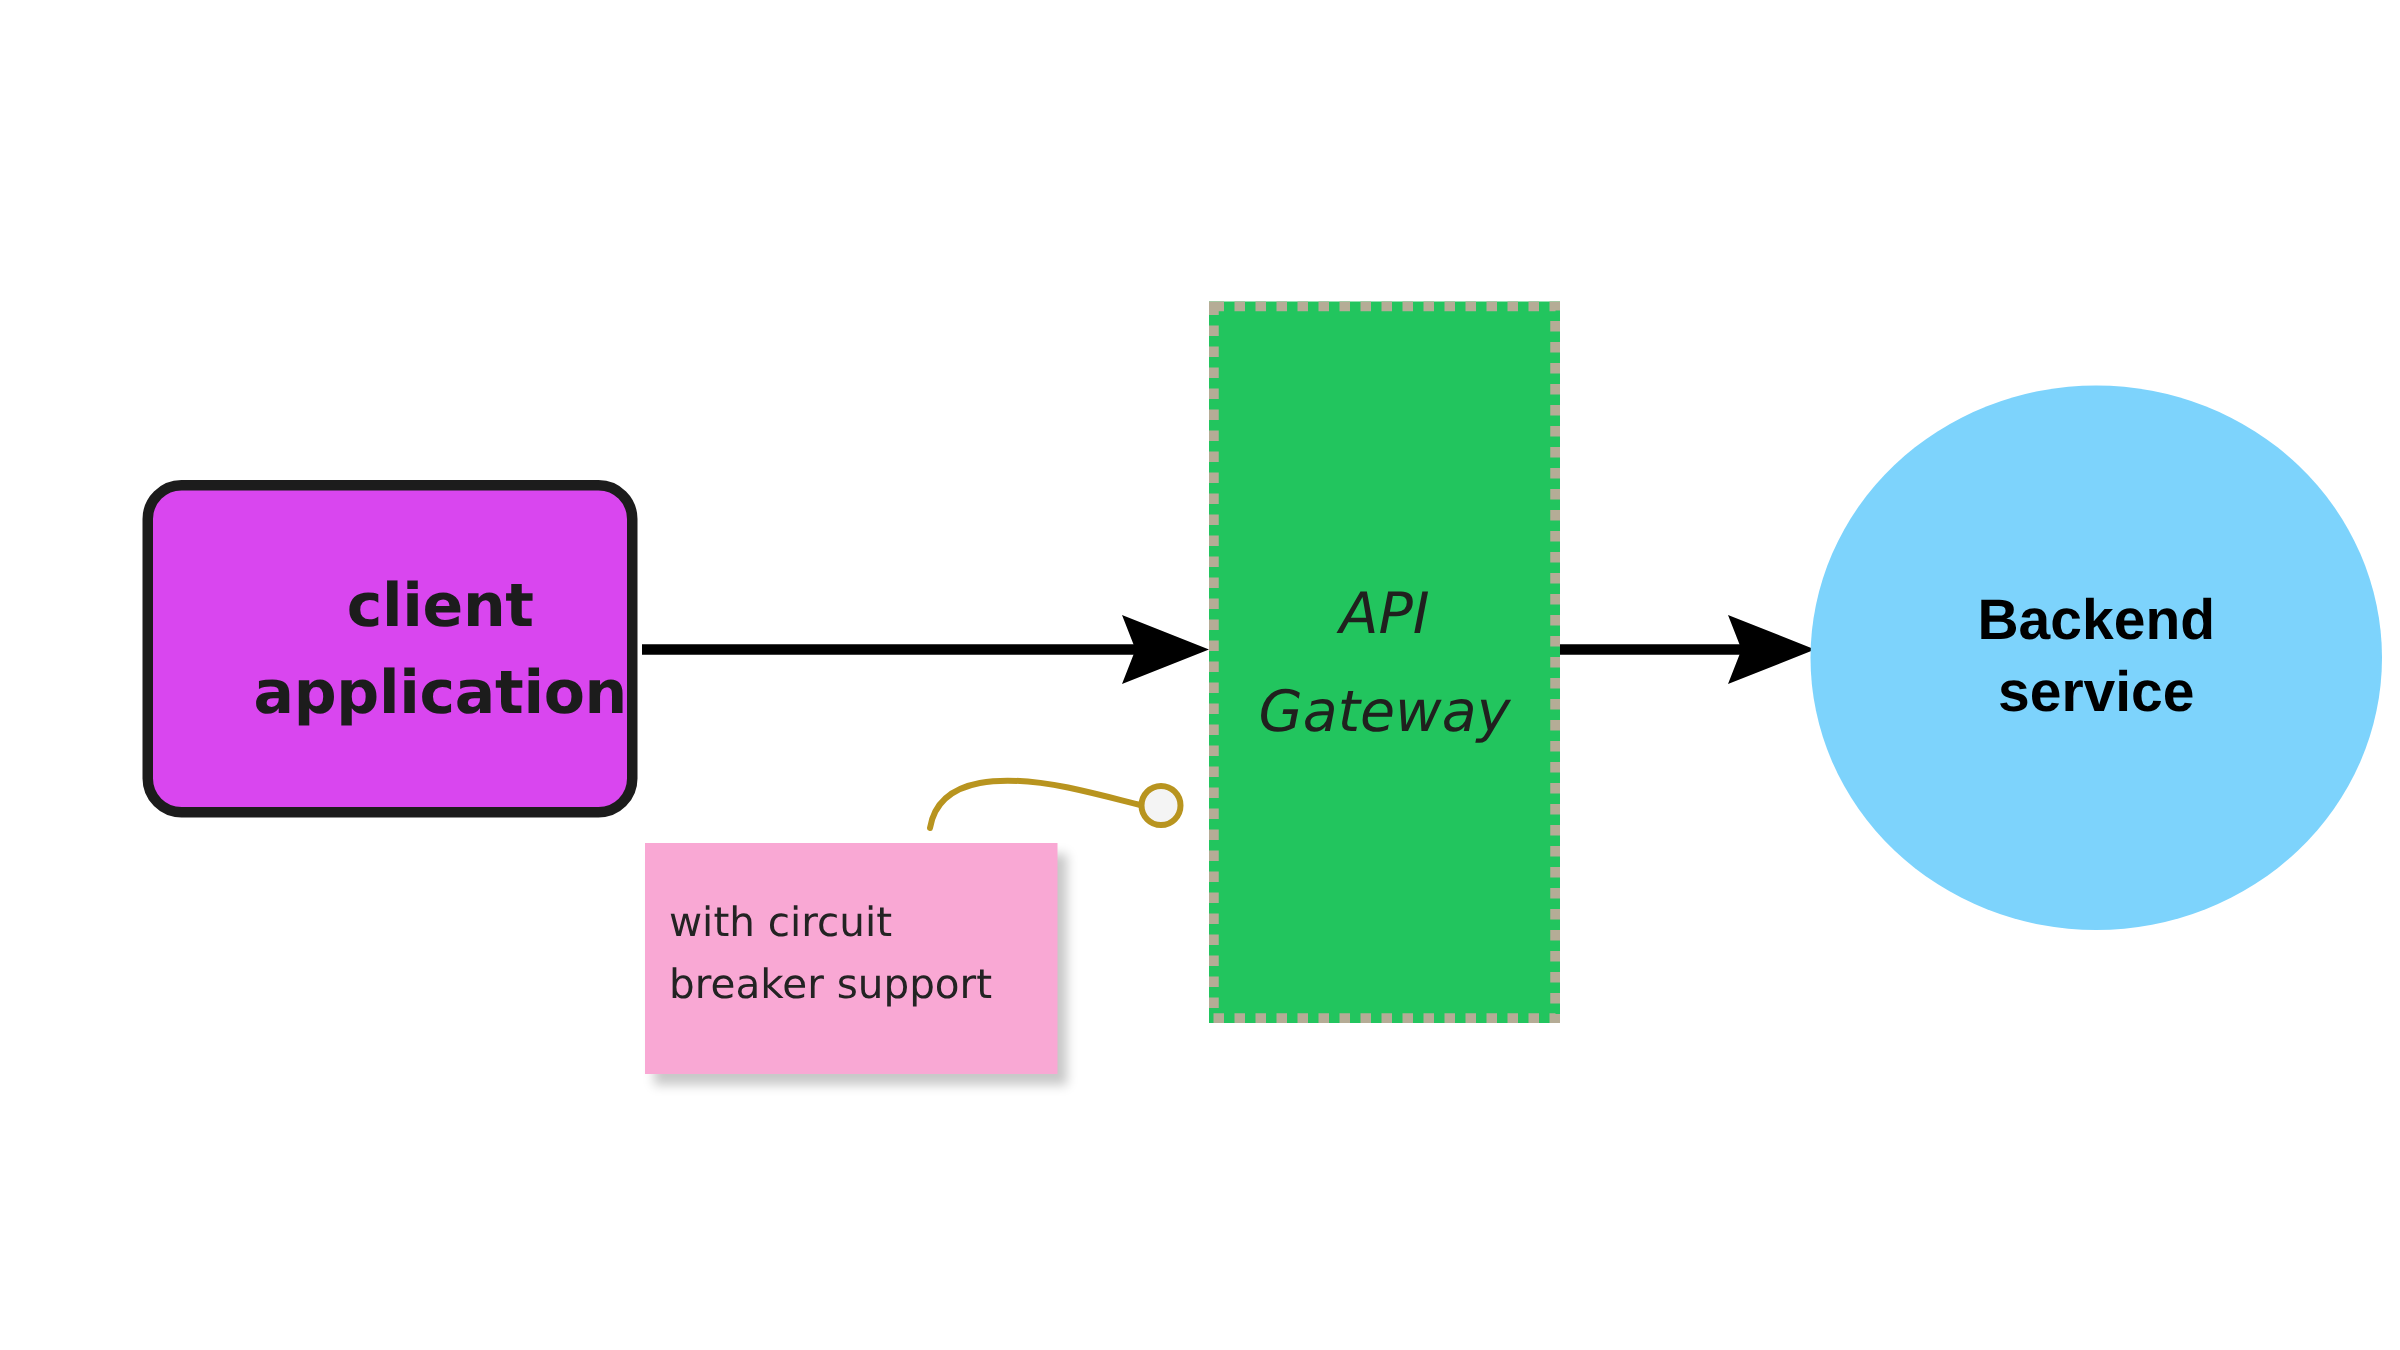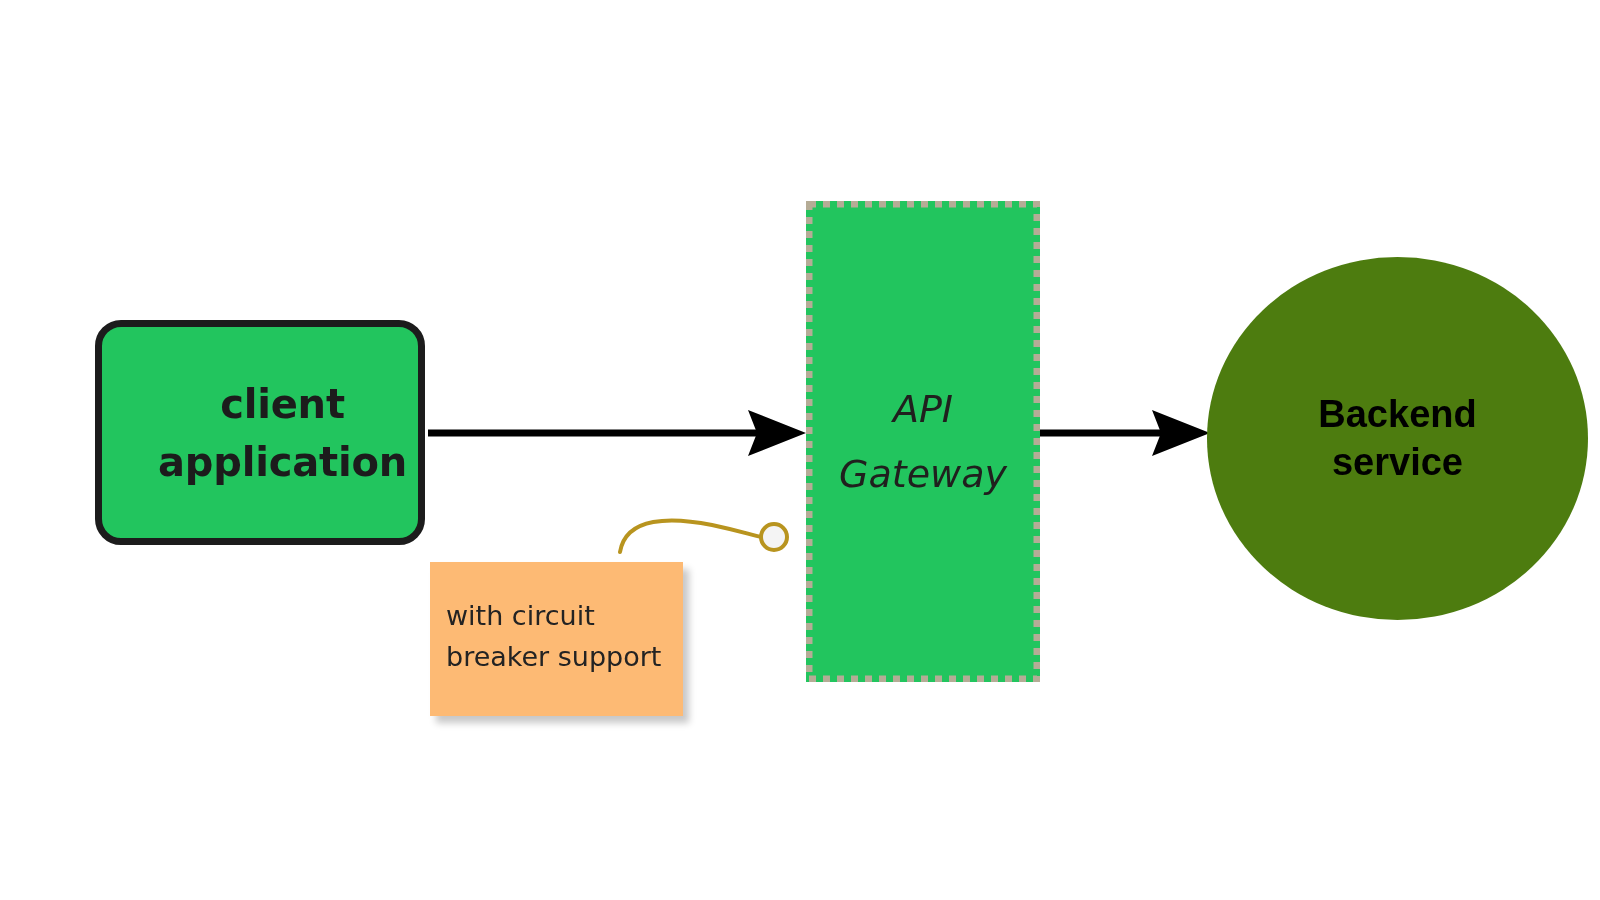--- a/index.html
+++ b/index.html
@@ -18,26 +18,26 @@
   }
 
   
   #client-box {
     position: absolute;
     left: 95px;
     top: 320px;
     width: 330px;
     height: 225px;
     box-sizing: border-box;
-    background: #22c55e;
+    background: #d946ef;
     border: 7px solid #1C1C1C;
     border-radius: 26px;
     display: flex;
     align-items: center;
-    justify-content: center;
+    justify-content: flex-end;
     padding-left: 45px;
   }
   #client-label {
     font-family: "DejaVu Sans", sans-serif;
     font-weight: bold;
     font-size: 40px;
     line-height: 1.45;
     color: #1C1C1C;
     text-align: center;
     white-space: pre-line;
@@ -74,43 +74,43 @@
   }
 
   
   #backend-circle {
     position: absolute;
     left: 1207px;
     top: 257px;
     width: 381px;
     height: 363px;
     border-radius: 50%;
-    background: #4d7c0f;
+    background: #7dd3fc;
     display: flex;
     align-items: center;
     justify-content: center;
   }
   #backend-label {
     font-family: "Liberation Sans", sans-serif;
     font-weight: bold;
     font-size: 38px;
     line-height: 1.25;
     color: #000000;
     text-align: center;
     white-space: pre-line;
   }
 
   
   #sticky-note {
     position: absolute;
     left: 430px;
     top: 562px;
-    width: 253px;
+    width: 275px;
     height: 154px;
-    background: #fdba74;
+    background: #f9a8d4;
     box-shadow: 6px 7px 7px rgba(0,0,0,0.22);
     box-sizing: border-box;
     padding: 34px 0 0 16px;
   }
   #sticky-note-text {
     font-family: "DejaVu Sans", sans-serif;
     font-size: 27px;
     line-height: 1.5;
     color: #232323;
     white-space: pre-line;

